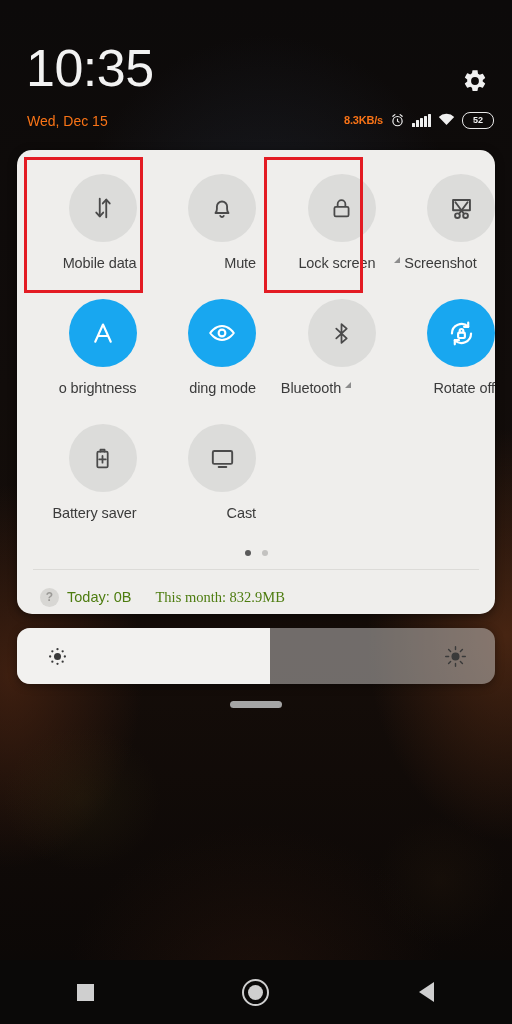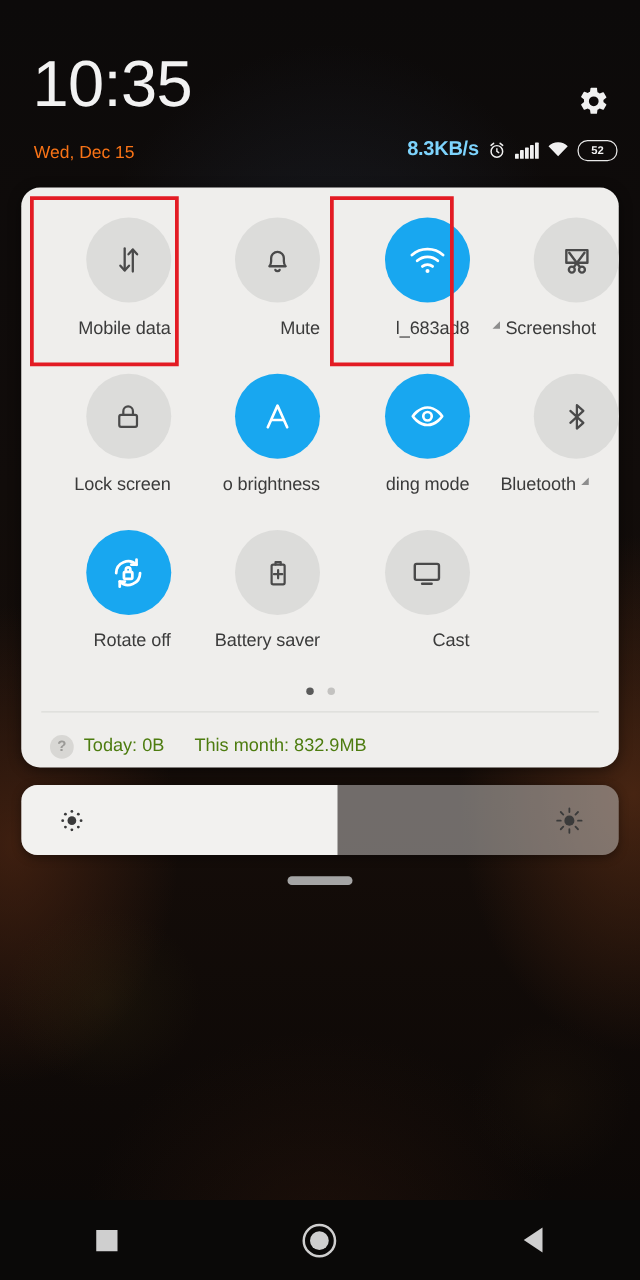--- a/index.html
+++ b/index.html
@@ -72,23 +72,23 @@
   #status-icons {
     position: absolute;
     right: 18px;
     top: 110px;
     height: 20px;
     display: flex;
     align-items: center;
     gap: 7px;
   }
   #net-speed {
-    font-size: 16px;
+    font-size: 11px;
     font-weight: bold;
-    color: #7dd3fc;
+    color: #f97316;
     letter-spacing: -0.2px;
   }
   .sig-bars {
     display: flex;
     align-items: flex-end;
     gap: 1.5px;
     height: 13px;
   }
   .sig-bars i {
     display: block;
@@ -233,21 +233,21 @@
     font-size: 12px;
     font-weight: bold;
     display: flex;
     align-items: center;
     justify-content: center;
   }
   .usage-text {
     font-size: 14.5px;
     color: #4d7c0f;
   }
-  #usage-month { margin-left: 16px; }
+  #usage-month { margin-left: 16px; font-family: Liberation Serif, serif; }
 
   
   #brightness-slider {
     position: absolute;
     left: 17px;
     top: 628px;
     width: 478px;
     height: 56px;
     border-radius: 13px;
     overflow: hidden;
@@ -390,61 +390,48 @@
         <svg width="26" height="26" viewBox="0 0 24 24">
           <g class="ico-dark" stroke-linecap="round" stroke-linejoin="round">
             <path d="M6 16.6c1-1 1.3-2.1 1.3-3.6v-2.3A4.7 4.7 0 0 1 12 6a4.7 4.7 0 0 1 4.7 4.7V13c0 1.5.3 2.6 1.3 3.6z"></path>
             <path d="M10.4 19.3a1.8 1.8 0 0 0 3.2 0"></path>
           </g>
         </svg>
       </div>
       <div class="tile-label">Mute</div>
     </div>
 
-    <div class="tile active">
-      <div class="tile-circle">
-        <svg width="30" height="24" viewBox="0 0 28 22">
-          <g fill="none" stroke="#ffffff" stroke-width="2.1" stroke-linecap="round">
-            <path d="M2.4 7.3A17 17 0 0 1 14 2.9a17 17 0 0 1 11.6 4.4"></path>
-            <path d="M6.3 11.6A11.4 11.4 0 0 1 14 8.6a11.4 11.4 0 0 1 7.7 3"></path>
-            <path d="M10.2 15.8A5.7 5.7 0 0 1 14 14.4a5.7 5.7 0 0 1 3.8 1.4"></path>
-          </g>
-          <circle cx="14" cy="19.2" r="1.5" fill="#ffffff"></circle>
-        </svg>
-      </div>
-      <div class="tile-label">l_683ad8</div>
+
+    <div class="tile">
+      <div class="tile-circle">
+        <svg width="25" height="25" viewBox="0 0 24 24">
+          <g class="ico-dark" stroke-linejoin="round">
+            <rect x="5.2" y="10.4" width="13.6" height="9.2" rx="1.4"></rect>
+            <path d="M8.3 10.4V7.7a3.7 3.7 0 0 1 7.4 0v2.7" fill="none"></path>
+          </g>
+        </svg>
+      </div>
+      <div class="tile-label">Lock screen</div>
     </div>
 
     <div class="tile">
       <div class="tile-circle">
         <svg width="27" height="27" viewBox="0 0 24 24">
           <g class="ico-dark" stroke-linecap="round" stroke-linejoin="round">
             <path d="M4.5 4.5h15v9h-15z"></path>
             <path d="M6.6 6.4 14 16.4M17.4 6.4 10 16.4"></path>
             <circle cx="8.4" cy="18.4" r="2.1"></circle>
               <circle cx="15.6" cy="18.4" r="2.1"></circle>
           </g>
         </svg>
       </div>
       <div class="label-row">
         <span class="expand-tri"></span>
         <span class="tile-label" style="margin-top:13px">Screenshot</span>
       </div>
-    </div>
-
-    <div class="tile">
-      <div class="tile-circle">
-        <svg width="25" height="25" viewBox="0 0 24 24">
-          <g class="ico-dark" stroke-linejoin="round">
-            <rect x="5.2" y="10.4" width="13.6" height="9.2" rx="1.4"></rect>
-            <path d="M8.3 10.4V7.7a3.7 3.7 0 0 1 7.4 0v2.7" fill="none"></path>
-          </g>
-        </svg>
-      </div>
-      <div class="tile-label">Lock screen</div>
     </div>
 
 
     <div class="tile active">
       <div class="tile-circle">
         <svg width="30" height="30" viewBox="0 0 24 24">
           <g class="ico-light" stroke-width="1.9" stroke-linecap="round" stroke-linejoin="round">
             <path d="M5.8 19 12 5.2 18.2 19"></path>
             <path d="M8.4 14.4h7.2"></path>
           </g>

